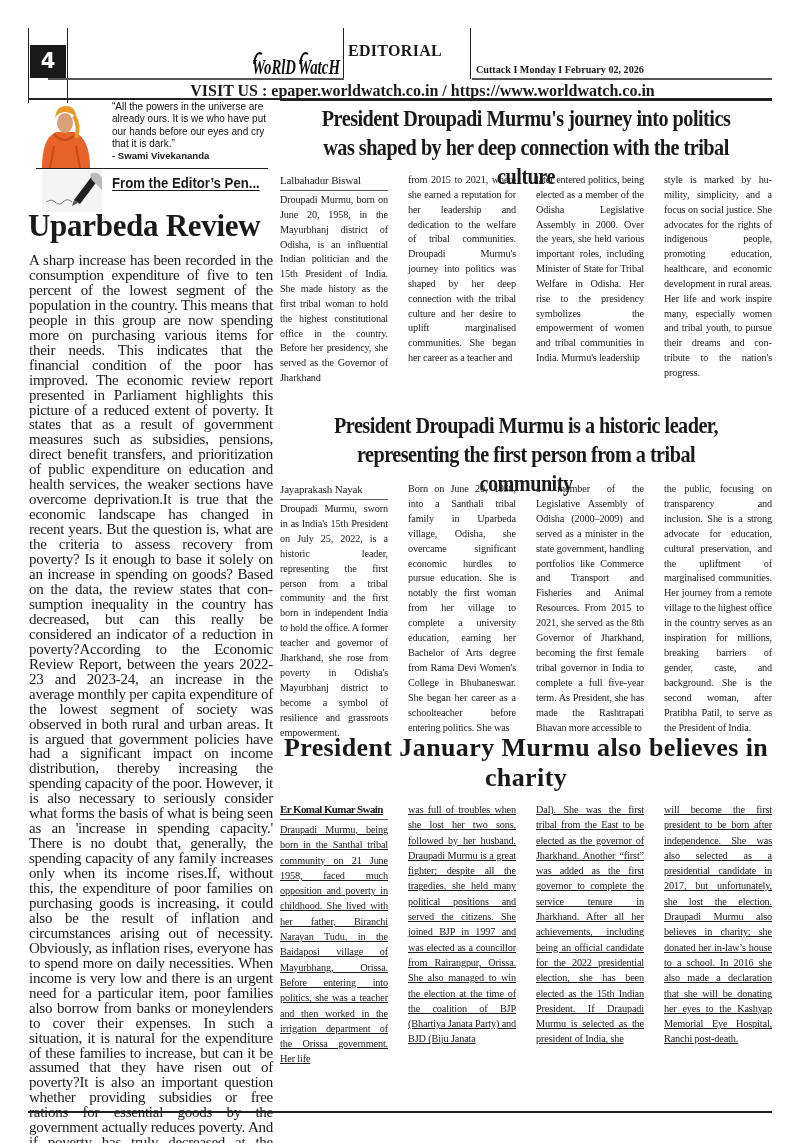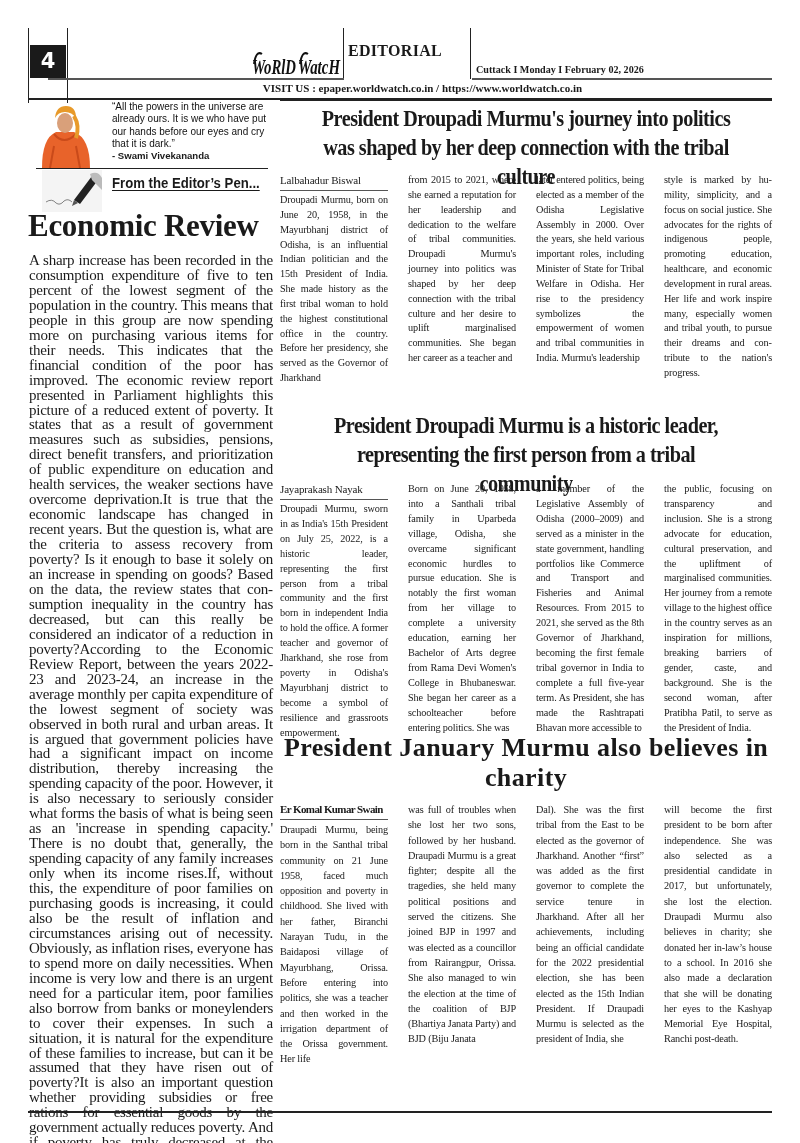--- a/index.html
+++ b/index.html
@@ -12,21 +12,21 @@
   .page-num { position: absolute; left: 30px; top: 45px; width: 36px; height: 33px; background: #1a1a1a; color: #fff;
     font-family: "DejaVu Sans", sans-serif; font-weight: bold; font-size: 21px; text-align: center; line-height: 33px; }
   .logo { position: absolute; left: 252px; top: 40px; width: 90px; height: 38px; display: flex; align-items: flex-start; }
   .logo svg { width: 90px; height: 38px; }
   .hdr-div-1 { position: absolute; left: 343px; top: 28px; width: 1px; height: 51px; background: #222; }
   .section-title { position: absolute; left: 348px; top: 42px; font-family: "Liberation Serif", serif; font-weight: bold; font-size: 16px; letter-spacing: 0.3px; }
   .hdr-div-2 { position: absolute; left: 470px; top: 28px; width: 1px; height: 51px; background: #222; }
   .dateline { position: absolute; left: 476px; top: 63px; font-family: "Liberation Serif", serif; font-weight: bold; font-size: 11px; transform: scaleX(0.92); transform-origin: left; }
   .hdr-rule-1 { position: absolute; left: 48px; top: 78px; width: 296px; height: 2px; background: #555; }
   .hdr-rule-2 { position: absolute; left: 472px; top: 78px; width: 300px; height: 2px; background: #555; }
-  .visit { position: absolute; left: 0; width: 800px; top: 82px; text-align: center; font-weight: bold; font-size: 11px; padding-left: 45px; }
+  .visit { position: absolute; left: 0; width: 800px; top: 82px; text-align: center; font-weight: bold; font-size: 16px; padding-left: 45px; }
   .hdr-bottom-rule { position: absolute; left: 28px; top: 98px; width: 744px; height: 2px; background: #222; }
 
   
   .quote-img { position: absolute; left: 36px; top: 102px; width: 58px; height: 66px; }
   .quote-text { position: absolute; left: 112px; top: 101px; width: 160px; font-family: "Liberation Sans", sans-serif; font-size: 10px; line-height: 12.3px; color: #111; }
   .quote-author { position: absolute; left: 112px; top: 150px; width: 158px; text-align: left; font-family: "Liberation Sans", sans-serif; font-weight: bold; font-size: 9.6px; }
   .quote-rule { position: absolute; left: 36px; top: 168px; width: 232px; height: 1px; background: #222; }
   .pen-img { position: absolute; left: 42px; top: 170px; width: 60px; height: 42px; }
   .editor-pen { position: absolute; left: 112px; top: 175px; font-family: "Liberation Sans", sans-serif; font-weight: bold; font-size: 14px;
     text-decoration: underline; text-underline-offset: 2px; transform: scaleX(0.94); transform-origin: left; color: #1a1a1a; }
@@ -41,21 +41,21 @@
   .h2 { top: 411px; font-size: 23.5px; line-height: 29px; letter-spacing: -0.6px; transform: scaleX(0.86); transform-origin: center; }
   .h3 { top: 733px; font-size: 26px; line-height: 30px; letter-spacing: 0.4px; }
 
   .cols { position: absolute; left: 280px; width: 492px; display: flex; gap: 20px; }
   .col { width: 115.5px; font-family: "Liberation Serif", serif; font-size: 10.25px; line-height: 14.85px; text-align: justify; color: #1a1a1a; letter-spacing: -0.15px; }
   .byline { font-family: "Liberation Serif", serif; font-size: 11px; line-height: 14px; padding-bottom: 3px; border-bottom: 1.5px solid #555; margin-bottom: 2px; }
   .byline.bold { font-weight: normal; }
   .byline.condensed { font-weight: bold; letter-spacing: -0.6px; }
   .cols.a1 { top: 173px; }
   .cols.a2 { top: 482px; }
-  .cols.a3 { top: 802px; }
+  .cols.a3 { top: 802px; text-decoration: underline; }
   .a2 .col { line-height: 14.9px; }
   .a3 .col { line-height: 15.3px; }
 
   .footer-rule { position: absolute; left: 28px; top: 1111px; width: 744px; height: 2px; background: #222; }
 </style>
 </head>
 <body>
 
 <div class="hdr-left-rule"></div>
 <div class="hdr-inner-rule"></div>
@@ -96,21 +96,21 @@
 <div class="pen-img">
   <svg viewBox="0 0 60 42" width="60" height="42">
     <rect x="0" y="0" width="60" height="42" fill="#f4f4f4"></rect>
     <path d="M4 32 Q10 28 14 33 Q18 36 22 31 Q26 28 30 32" stroke="#666" stroke-width="0.8" fill="none"></path>
     <path d="M32 30 L50 6 L56 10 L38 34 Z" fill="#222"></path>
     <path d="M32 30 L30 36 L36 33 Z" fill="#555"></path>
     <path d="M48 4 Q56 0 60 8 L60 20 Q54 14 50 10 Z" fill="#bbb"></path>
   </svg>
 </div>
 <div class="editor-pen">From the Editor’s Pen...</div>
-<h1 class="editorial-title">Economic Review</h1>
+<h1 class="editorial-title">Uparbeda Review</h1>
 <p class="editorial-body">A sharp increase has been recorded in the consump­tion expenditure of five to ten percent of the lowest segment of the population in the country. This means that people in this group are now spending more on purchasing various items for their needs. This indicates that the financial condition of the poor has improved. The economic review report presented in Parliament highlights this picture of a reduced extent of poverty. It states that as a result of government measures such as subsidies, pensions, direct benefit transfers, and prioritization of public expenditure on education and health services, the weaker sections have overcome deprivation.It is true that the economic landscape has changed in recent years. But the question is, what are the criteria to assess recovery from poverty? Is it enough to base it solely on an increase in spending on goods? Based on the data, the review states that con­sumption inequality in the country has decreased, but can this really be considered an indicator of a reduc­tion in poverty?According to the Economic Review Report, between the years 2022-23 and 2023-24, an increase in the average monthly per capita expendi­ture of the lowest segment of society was observed in both rural and urban areas. It is argued that govern­ment policies have had a significant impact on income distribution, thereby increasing the spending capacity of the poor. However, it is also necessary to seriously consider what forms the basis of what is being seen as an 'increase in spending capacity.' There is no doubt that, generally, the spending capacity of any family in­creases only when its income rises.If, without this, the expenditure of poor families on purchasing goods is increasing, it could also be the result of inflation and circumstances arising out of necessity. Obviously, as inflation rises, everyone has to spend more on daily necessities. When income is very low and there is an urgent need for a particular item, poor families also borrow from banks or moneylenders to cover their expenses. In such a situation, it is natural for the ex­penditure of these families to increase, but can it be assumed that they have risen out of poverty?It is also an important question whether providing subsidies or free rations for essential goods by the government ac­tually reduces poverty. And if poverty has truly de­creased at the ground level in the country, then why does the government still feel the need to provide a fixed amount of free rations to about eighty crore people? This scheme, which was initiated during the COVID period, has been extended for the next five years from January 1, 2024.In such a scenario, it is important that instead of trying to eliminate poverty on paper through statistics, efforts are made on the ground in this direction. For the upliftment of the weaker sec­tions, it is necessary to develop sustainable means of livelihood for them, and this will only be possible when affordable, accessible, and adequate opportunities for education and employment are available to the poor.</p>
 
 <div class="art-rule-top"></div>
 <h2 class="headline h1">President Droupadi Murmu's journey into politics was shaped by her deep connection with the tribal culture</h2>
 <div class="cols a1">
   <div class="col">
     <div class="byline">Lalbahadur Biswal</div>
     <p>Droupadi Murmu, born on June 20, 1958, in the Mayurbhanj district of Odisha, is an influ­ential Indian politician and the 15th President of India. She made his­tory as the first tribal woman to hold the highest constitutional office in the country. Before her presidency, she served as the Gov­ernor of Jharkhand</p>
   </div>
   <div class="col">

